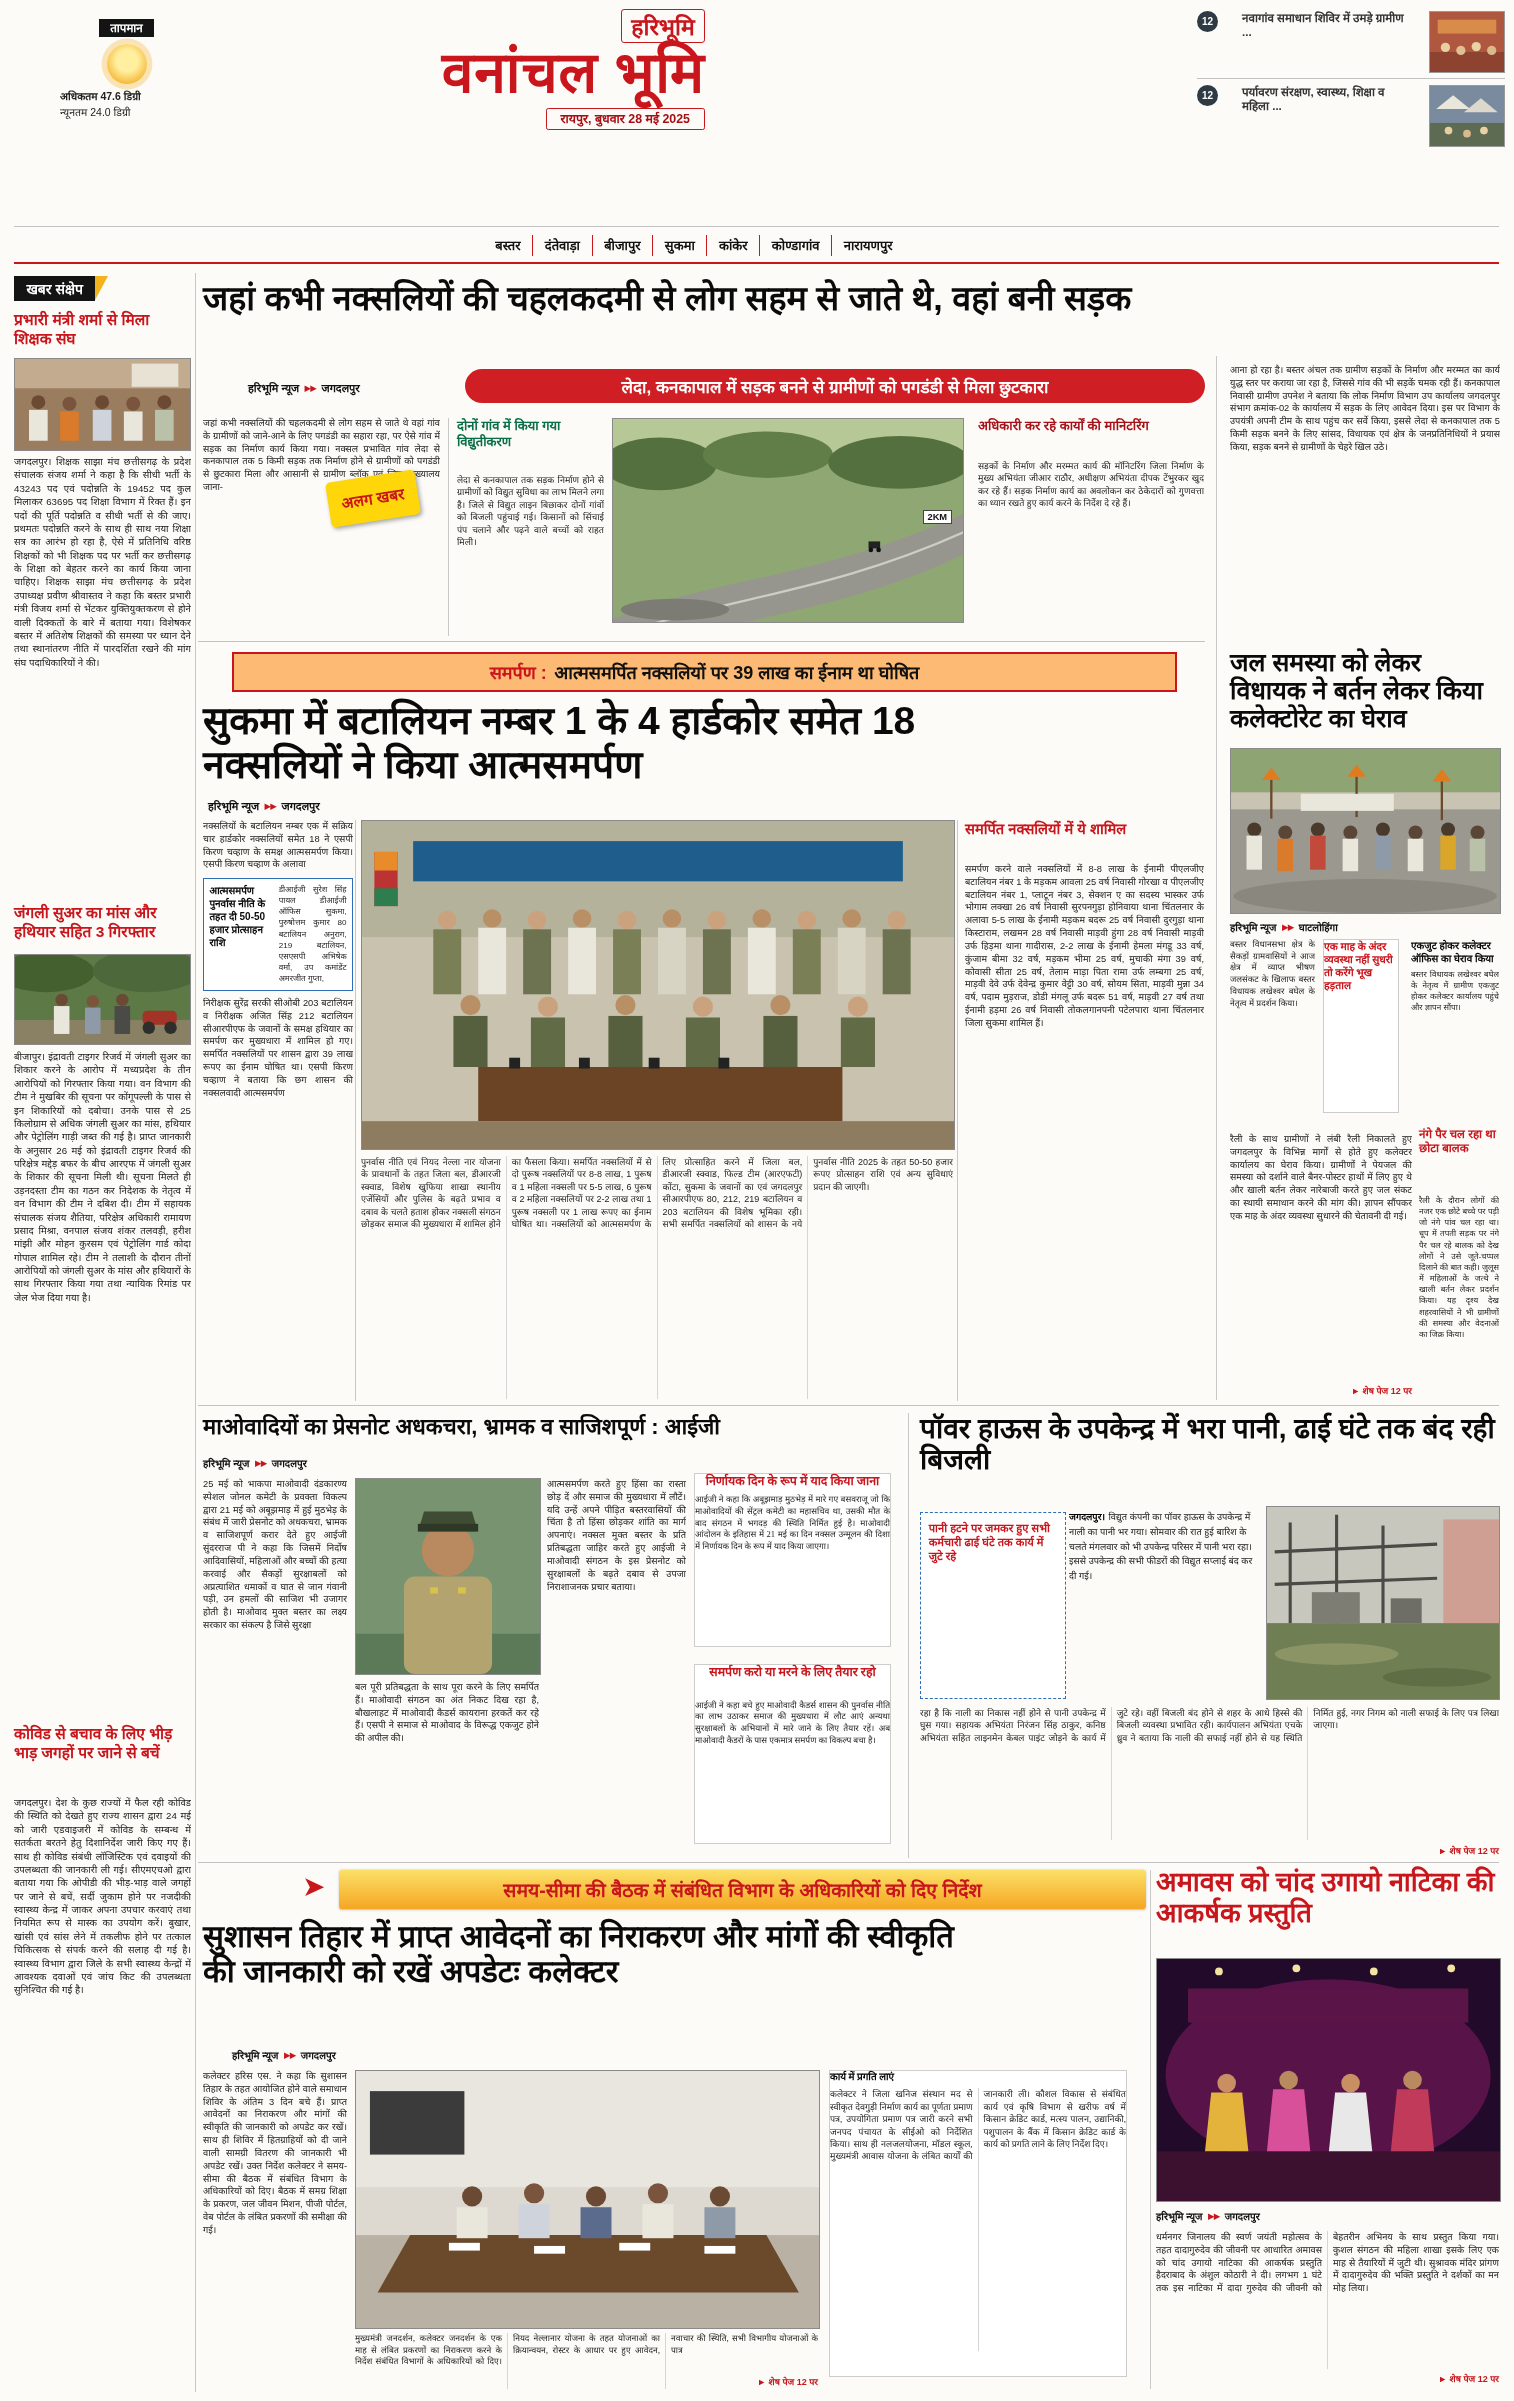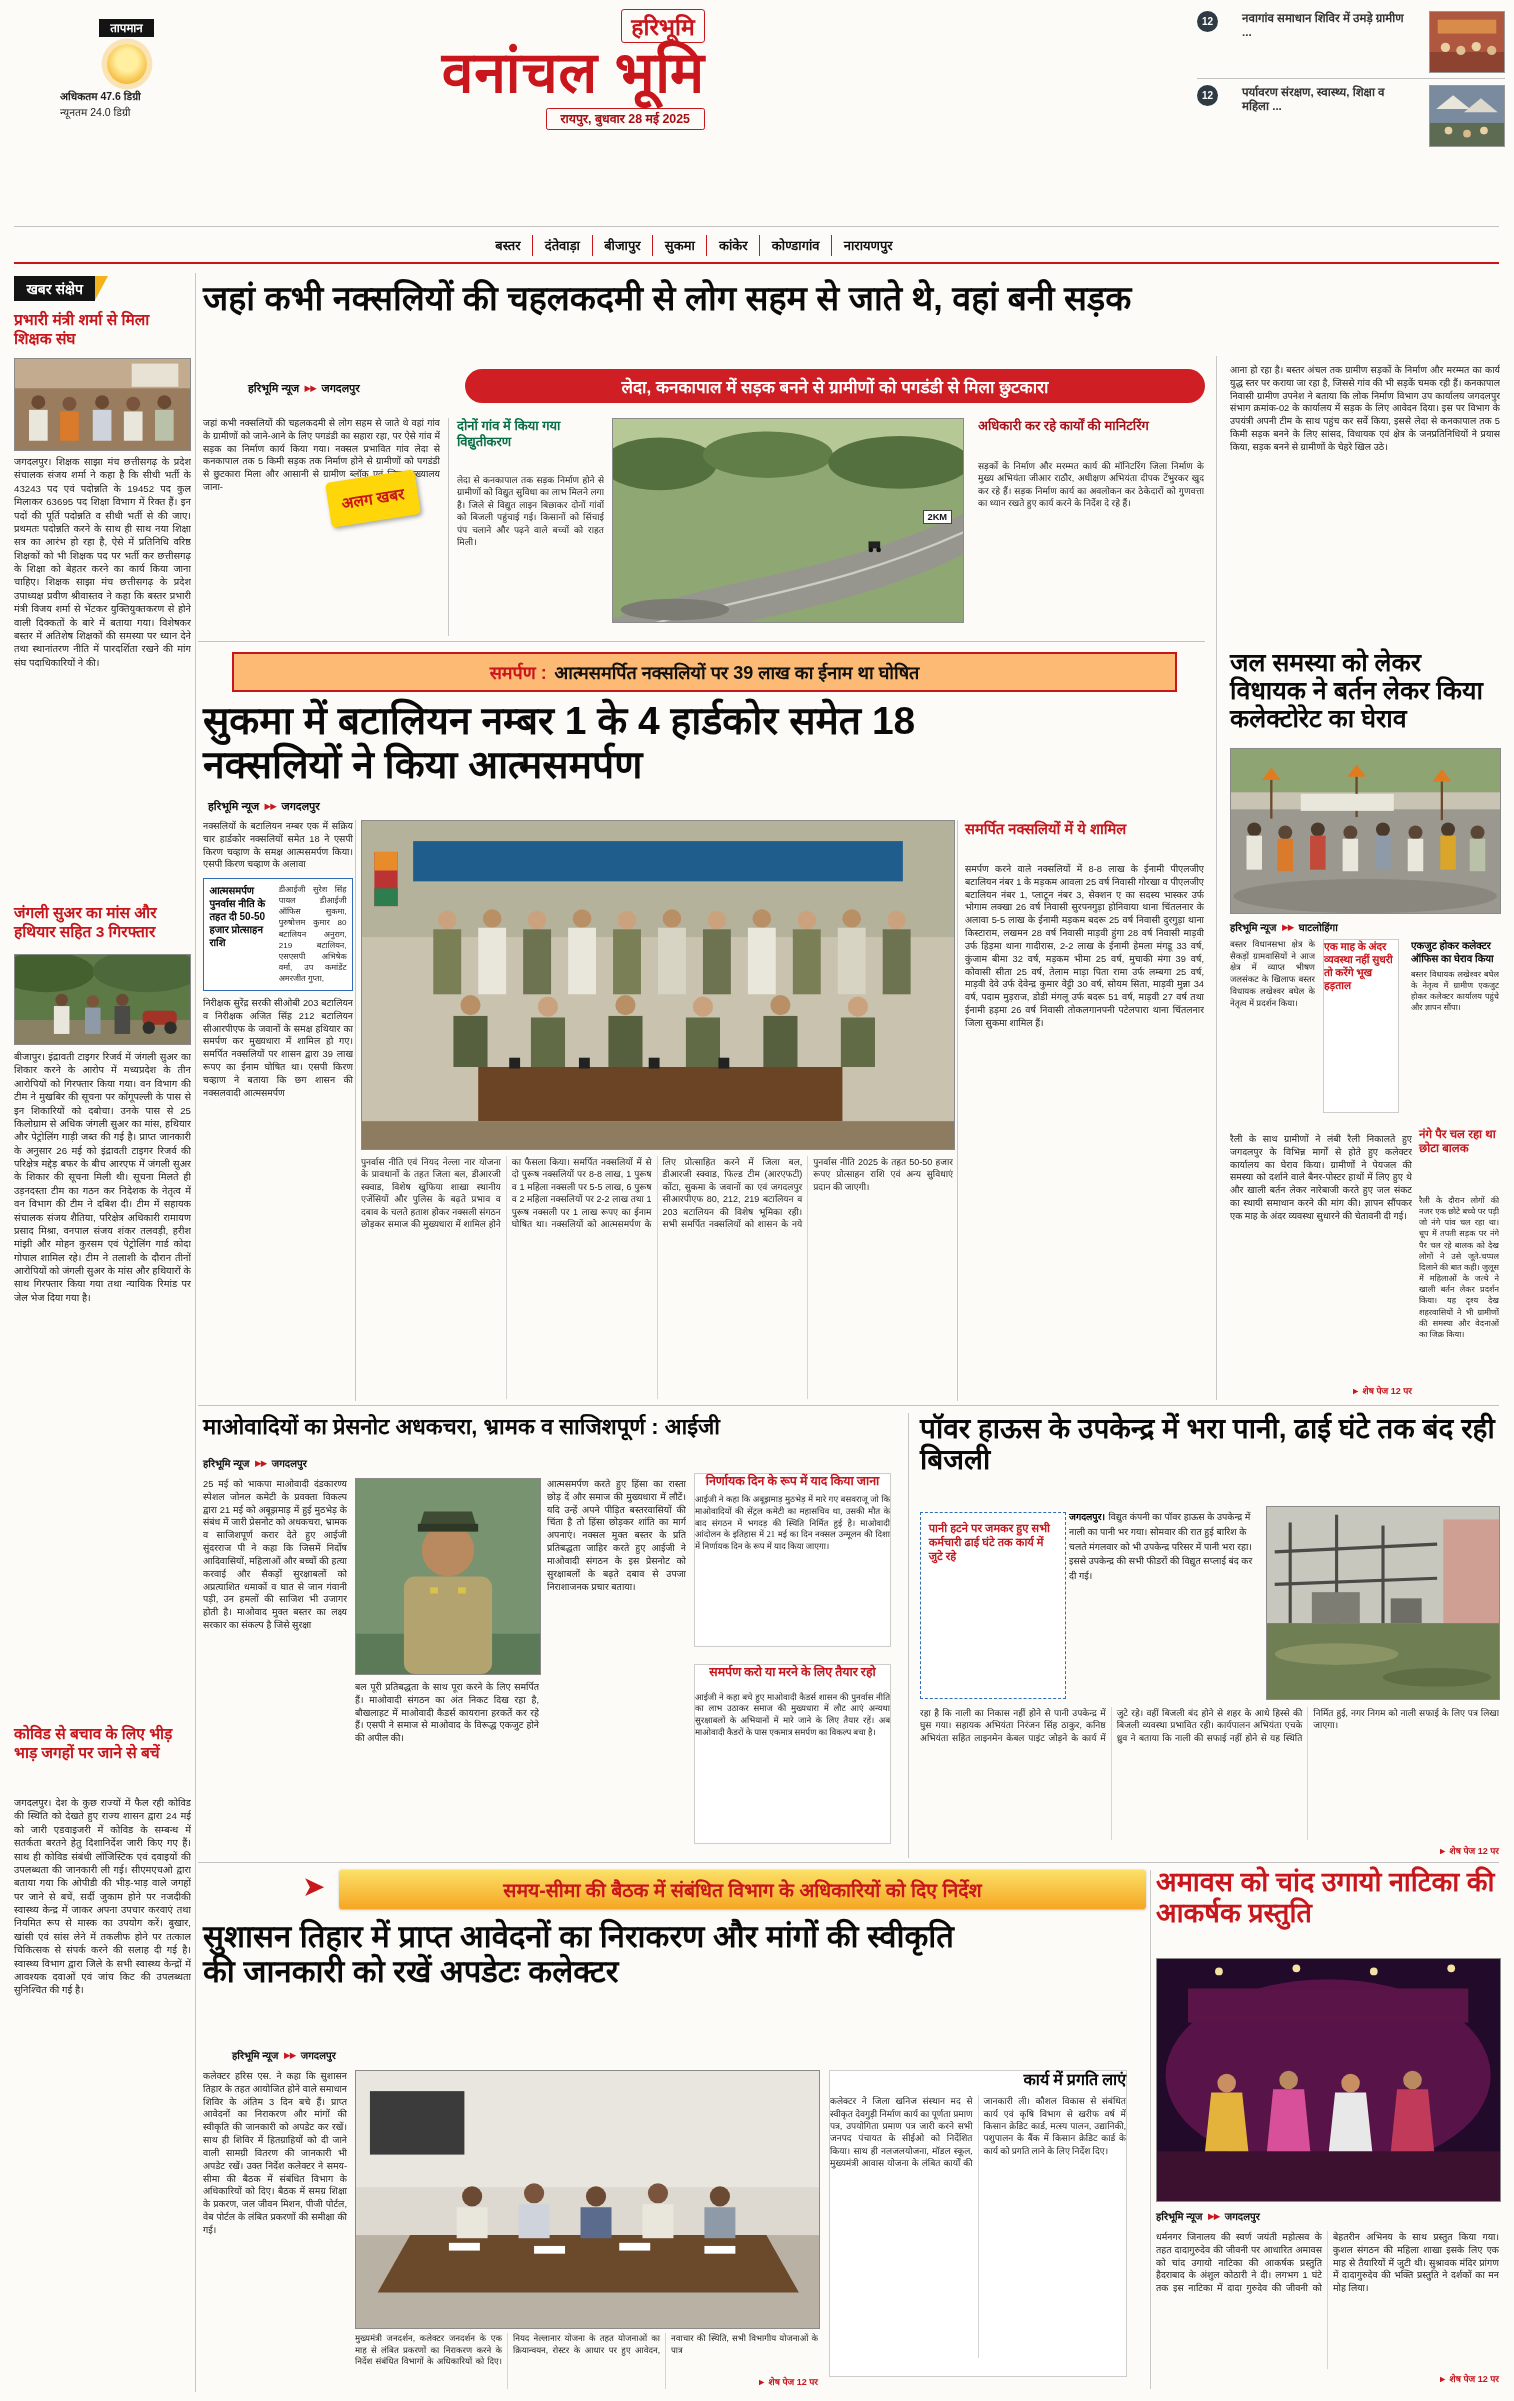--- a/index.html
+++ b/index.html
@@ -368,21 +368,21 @@
   </div>
   <div class="abs jt" style="left:355px;top:1681px;width:184px;height:174px;">बल पूरी प्रतिबद्धता के साथ पूरा करने के लिए समर्पित हैं। माओवादी संगठन का अंत निकट दिख रहा है, बौखलाहट में माओवादी कैडर्स कायराना हरकतें कर रहे हैं। एसपी ने समाज से माओवाद के विरूद्ध एकजुट होने की अपील की।</div>
   <div class="abs jt" style="left:547px;top:1478px;width:139px;height:376px;">आत्मसमर्पण करते हुए हिंसा का रास्ता छोड़ दें और समाज की मुख्यधारा में लौटें। यदि उन्हें अपने पीड़ित बस्तरवासियों की चिंता है तो हिंसा छोड़कर शांति का मार्ग अपनाएं। नक्सल मुक्त बस्तर के प्रति प्रतिबद्धता जाहिर करते हुए आईजी ने माओवादी संगठन के इस प्रेसनोट को सुरक्षाबलों के बढ़ते दबाव से उपजा निराशाजनक प्रचार बताया।</div>
 
   <div class="abs graybox" style="left:694px;top:1473px;width:195px;height:172px;">
     <div class="redhl" style="font-size:12.4px;text-align:center;">निर्णायक दिन के रूप में याद किया जाना</div>
     <div class="jt" style="font-size:8.5px;margin-top:4.6px;">आईजी ने कहा कि अबूझमाड़ मुठभेड़ में मारे गए बसवराजू जो कि माओवादियों की सेंट्रल कमेटी का महासचिव था, उसकी मौत के बाद संगठन में भगदड़ की स्थिति निर्मित हुई है। माओवादी आंदोलन के इतिहास में 21 मई का दिन नक्सल उन्मूलन की दिशा में निर्णायक दिन के रूप में याद किया जाएगा।</div>
   </div>
   <div class="abs graybox" style="left:694px;top:1664px;width:195px;height:178px;">
     <div class="redhl" style="font-size:12.4px;text-align:center;">समर्पण करो या मरने के लिए तैयार रहो</div>
-    <div class="jt" style="font-size:8.5px;margin-top:11px;">आईजी ने कहा बचे हुए माओवादी कैडर्स शासन की पुनर्वास नीति का लाभ उठाकर समाज की मुख्यधारा में लौट आएं अन्यथा सुरक्षाबलों के अभियानों में मारे जाने के लिए तैयार रहें। अब माओवादी कैडरों के पास एकमात्र समर्पण का विकल्प बचा है।</div>
+    <div class="jt" style="font-size:8.5px;margin-top:19px;">आईजी ने कहा बचे हुए माओवादी कैडर्स शासन की पुनर्वास नीति का लाभ उठाकर समाज की मुख्यधारा में लौट आएं अन्यथा सुरक्षाबलों के अभियानों में मारे जाने के लिए तैयार रहें। अब माओवादी कैडरों के पास एकमात्र समर्पण का विकल्प बचा है।</div>
   </div>
 
   <div class="abs vline" style="left:908px;top:1413px;height:445px;"></div>
 
   <div class="abs hl" style="left:920px;top:1413px;width:579px;font-size:28px;">पॉवर हाऊस के उपकेन्द्र में भरा पानी, ढाई घंटे तक बंद रही बिजली</div>
 
   <div class="abs dashbox" style="left:920px;top:1512px;width:129px;height:170px;">
     <div class="redhl" style="font-size:11.2px;">पानी हटने पर जमकर हुए सभी कर्मचारी ढाई घंटे तक कार्य में जुटे रहे</div>
   </div>
   <div class="abs" style="left:1069px;top:1509px;width:187px;height:191px;overflow:hidden;">
@@ -451,21 +451,21 @@
         <rect x="450" y="176" width="40" height="40" fill="#8e9aa8"></rect>
     </svg>
   </div>
   <div class="abs jt cols3" style="left:355px;top:2333px;width:463px;height:56px;font-size:8.5px;">मुख्यमंत्री जनदर्शन, कलेक्टर जनदर्शन के एक माह से लंबित प्रकरणों का निराकरण करने के निर्देश संबंधित विभागों के अधिकारियों को दिए। नियद नेल्लानार योजना के तहत योजनाओं का क्रियान्वयन, रोस्टर के आधार पर हुए आवेदन, नवाचार की स्थिति, सभी विभागीय योजनाओं के पात्र</div>
   <div class="abs contd" style="left:682px;top:2375px;width:136px;">
     <span>►</span>
     <span>शेष पेज 12 पर</span>
   </div>
 
   <div class="abs graybox" style="left:829px;top:2070px;width:296px;height:305px;">
-    <div class="hl" style="font-size:16px;text-align:right;">कार्य में प्रगति लाएं</div>
+    <div class="hl" style="font-size:10px;text-align:left;">कार्य में प्रगति लाएं</div>
     <div class="jt cols2" style="font-size:9px;margin-top:6.2px;height:263px;">कलेक्टर ने जिला खनिज संस्थान मद से स्वीकृत देवगुड़ी निर्माण कार्य का पूर्णता प्रमाण पत्र, उपयोगिता प्रमाण पत्र जारी करने सभी जनपद पंचायत के सीईओ को निर्देशित किया। साथ ही नलजलयोजना, मॉडल स्कूल, मुख्यमंत्री आवास योजना के लंबित कार्यों की जानकारी ली। कौशल विकास से संबंधित कार्य एवं कृषि विभाग से खरीफ वर्ष में किसान क्रेडिट कार्ड, मत्स्य पालन, उद्यानिकी, पशुपालन के बैंक में किसान क्रेडिट कार्ड के कार्य को प्रगति लाने के लिए निर्देश दिए।</div>
   </div>
 
   <div class="abs vline" style="left:1150px;top:1870px;height:519px;"></div>
 
   <div class="abs redhl" style="left:1156px;top:1867px;width:343px;font-size:27px;line-height:1.15;">अमावस को चांद उगायो नाटिका की आकर्षक प्रस्तुति</div>
   <div class="abs photo" style="left:1156px;top:1958px;width:343px;height:242px;">
     <svg viewBox="0 0 443 312" width="100%" height="100%" preserveAspectRatio="none">
       <rect width="443" height="312" fill="#220a2a"></rect>
       <ellipse cx="221" cy="150" rx="210" ry="124" fill="#8e1b66" opacity="0.5"></ellipse>

